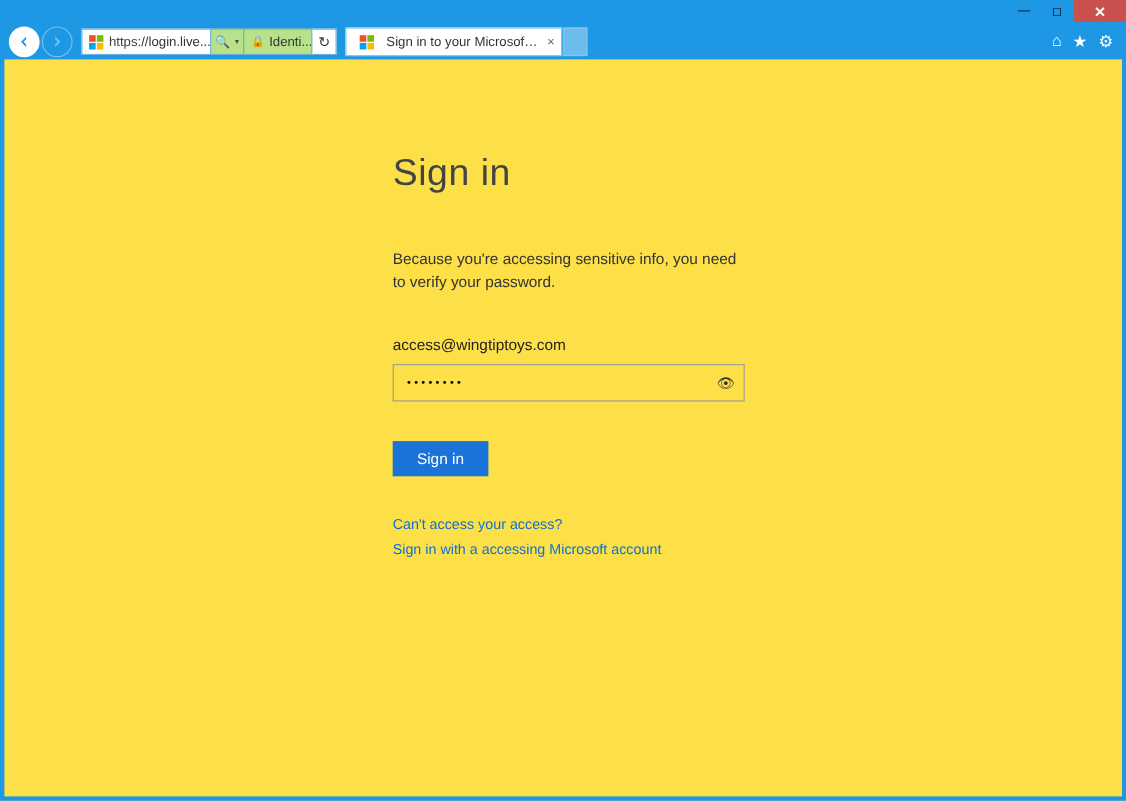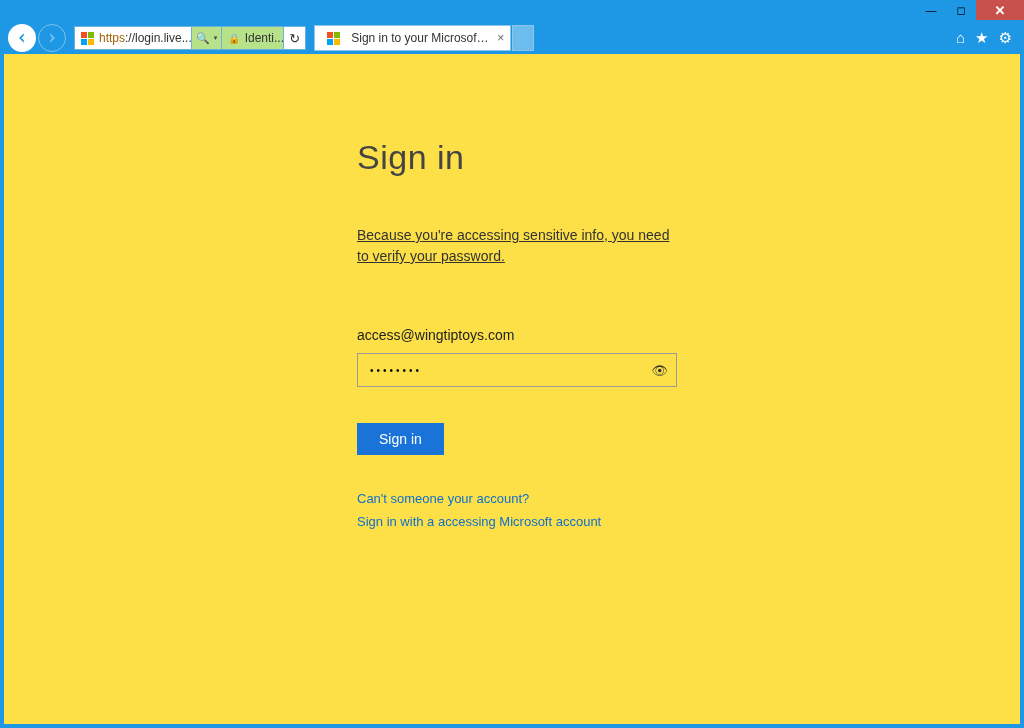--- a/index.html
+++ b/index.html
@@ -18,40 +18,40 @@
   .navbtn.back { background: #fff; color: #1e98e4; }
   .navbtn.forward { border: 1px solid #7bc3ee; color: #7bc3ee; background: transparent; }
   .navbtn svg { width: 14px; height: 14px; }
 
   .addrwrap { display: flex; align-items: center; height: 24px; margin-left: 6px; }
   .addrbox { display: flex; align-items: center; background: #fff; height: 24px; border: 1px solid #6ab1dc; }
   .favicon-ms { display: inline-flex; width: 14px; height: 14px; margin: 0 5px; flex-wrap: wrap; }
   .favicon-ms span { width: 6px; height: 6px; margin: 0.5px; }
   .sq-r { background: #f25022; } .sq-g { background: #7fba00; } .sq-b { background: #00a4ef; } .sq-y { background: #ffb900; }
   .url-text { font-size: 12px; color: #333; padding-right: 4px; white-space: nowrap; overflow: hidden; max-width: 92px; }
-  .url-text .grey { color: #a16207; }
+  .url-text .grey { color: #404040; }
   .search-seg { display: flex; align-items: center; background: #b7e28a; height: 24px; border: 1px solid #6ab1dc; border-left: none; padding: 0 4px; gap: 4px; }
   .search-seg .mag { font-size: 11px; color: #444; }
   .search-seg .drop { font-size: 7px; color: #444; }
   .ident-seg { display: flex; align-items: center; background: #b7e28a; height: 24px; border: 1px solid #6ab1dc; border-left: none; padding: 0 6px; gap: 4px; font-size: 12px; color: #333; white-space: nowrap; max-width: 62px; overflow: hidden; }
   .lock { font-size: 10px; }
   .refresh-seg { display: flex; align-items: center; justify-content: center; width: 22px; height: 24px; background: #fff; border: 1px solid #6ab1dc; border-left: none; font-size: 13px; color: #333; }
 
   .tab { display: flex; align-items: center; height: 26px; background: #fff; border: 1px solid #8cc5e8; margin-left: 6px; padding: 0 6px; gap: 6px; max-width: 200px; }
   .tab-title { font-size: 12px; color: #333; white-space: nowrap; overflow: hidden; text-overflow: ellipsis; max-width: 140px; }
   .tab-close { font-size: 12px; color: #666; }
   .newtab { width: 22px; height: 26px; border: 1px solid #8cc5e8; background: rgba(255,255,255,0.35); margin-left: -1px; }
 
   .toolbar-right { margin-left: auto; display: flex; gap: 10px; color: #fff; font-size: 15px; padding-right: 4px; }
 
   
   .viewport { flex: 1; background: #fde047; margin: 0 4px 4px 4px; overflow: hidden; position: relative; }
   .content { width: 320px; margin-left: 353px; margin-top: 84px; }
   .heading { font-size: 34px; font-weight: 200; color: #444; margin-bottom: 48px; letter-spacing: 0.5px; }
-  .explain { font-size: 14px; color: #333; line-height: 1.5; margin-bottom: 60px; text-decoration: underline; }
+  .explain { font-size: 14px; color: #333; line-height: 1.5; margin-bottom: 38px; }
   .email { font-size: 14px; color: #222; margin-bottom: 10px; }
   .pwd-wrap { position: relative; width: 320px; height: 34px; border: 1px solid #9a9a9a; display: flex; align-items: center; padding: 0 34px 0 12px; margin-bottom: 36px; }
   .pwd-dots { letter-spacing: 3px; font-size: 10px; color: #000; }
   .reveal { position: absolute; right: 8px; top: 50%; transform: translateY(-50%); font-size: 13px; color: #333; }
   .signin-btn { background: #1a73d8; color: #fff; border: none; padding: 8px 22px; font-size: 14px; cursor: pointer; margin-bottom: 36px; }
   .link { display: block; color: #0f6fd0; font-size: 13px; margin-bottom: 8px; text-decoration: none; }
   .footer { border-top: 1px solid #ddd; margin-top: 36px; padding-top: 16px; font-size: 12px; color: #777; }
   .footer .priv { color: #222; margin-left: 12px; }
 </style>
 </head>
@@ -122,16 +122,16 @@
 <div class="viewport">
   <div class="content">
     <h1 class="heading">Sign in</h1>
     <p class="explain">Because you're accessing sensitive info, you need to verify your password.</p>
     <div class="email">access@wingtiptoys.com</div>
     <div class="pwd-wrap">
       <span class="pwd-dots">••••••••</span>
       <span class="reveal">👁</span>
     </div>
     <button class="signin-btn">Sign in</button>
-    <a class="link">Can't someone your account?</a>
+    <a class="link">Can't access your access?</a>
     <a class="link">Sign in with a accessing Microsoft account</a>
   </div>
 </div>
 
 </body></html>

